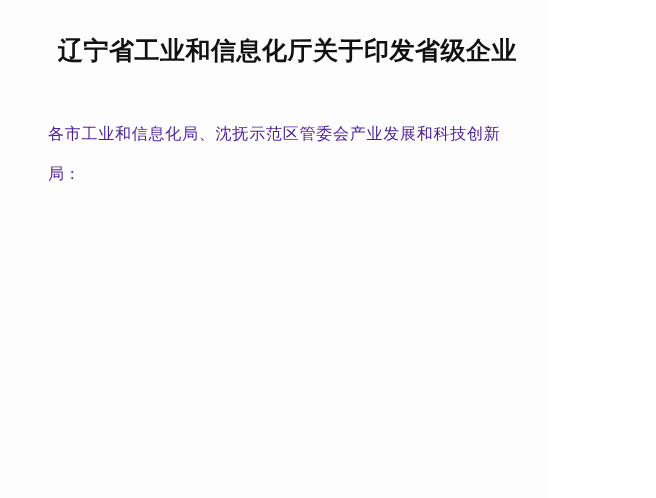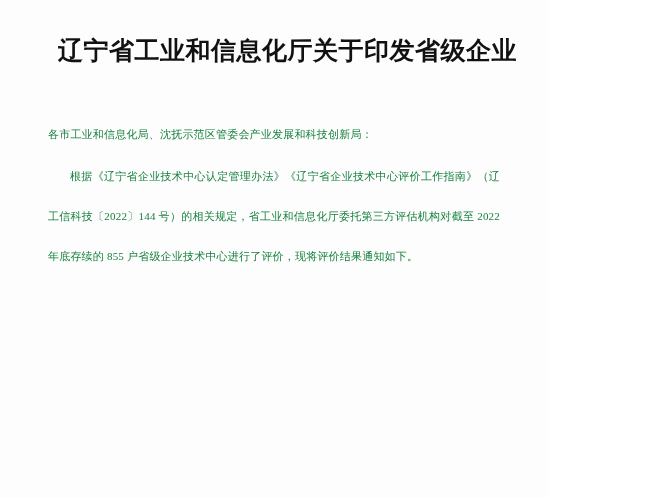--- a/index.html
+++ b/index.html
@@ -37,39 +37,37 @@
     white-space: nowrap;
   }
   .title-line.second {
     padding-left: 6px;
   }
   .body-block {
     margin-top: 38px;
   }
   .para {
     margin: 0 0 2px 0;
-    font-size: 11px;
+    font-size: 16px;
     line-height: 40px;
-    color: #15803d;
+    color: #4c1d95;
     text-align: justify;
     text-justify: inter-ideograph;
     letter-spacing: 0.2px;
-    font-family: Liberation Serif, serif;
   }
   .para.indent {
     text-indent: 2em;
   }
 </style>
 </head>
 <body>
 
 <div class="page">
 
   <h1 class="doc-title">
     <span class="title-line first">辽宁省工业和信息化厅关于印发省级企业</span>
   </h1>
 
   <div class="body-block">
     <p class="para">各市工业和信息化局、沈抚示范区管委会产业发展和科技创新局：</p>
-    <p class="para indent">根据《辽宁省企业技术中心认定管理办法》《辽宁省企业技术中心评价工作指南》（辽工信科技〔2022〕144 号）的相关规定，省工业和信息化厅委托第三方评估机构对截至 2022 年底存续的 855 户省级企业技术中心进行了评价，现将评价结果通知如下。</p>
   </div>
 
 </div>
 
 </body></html>

